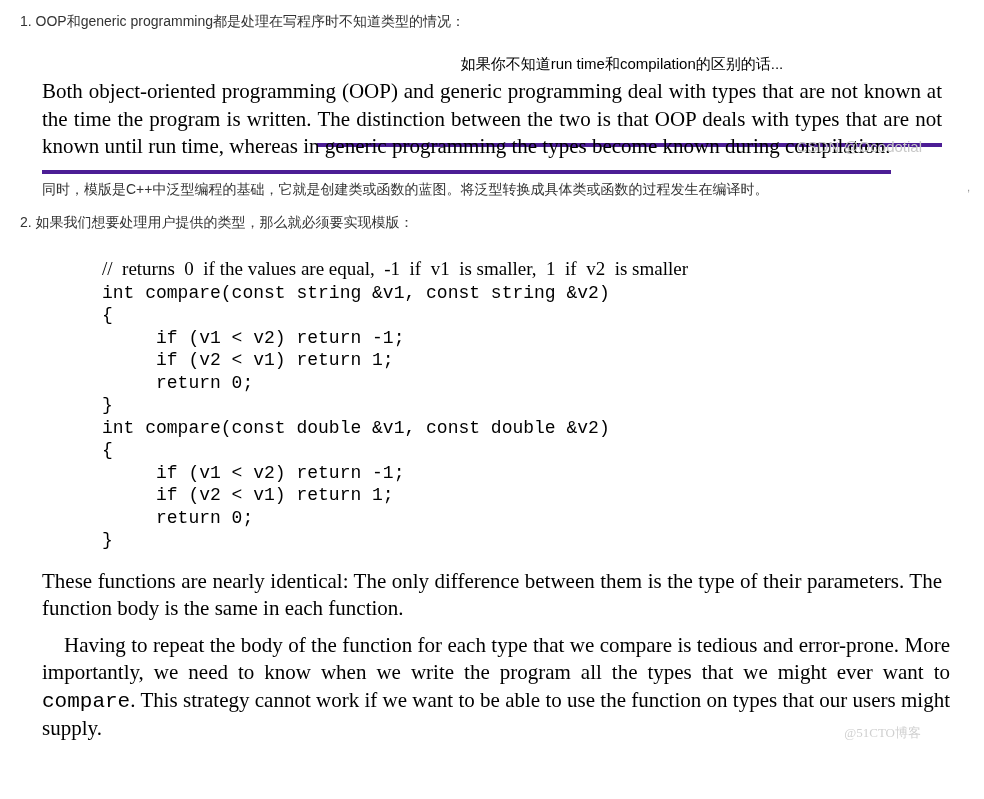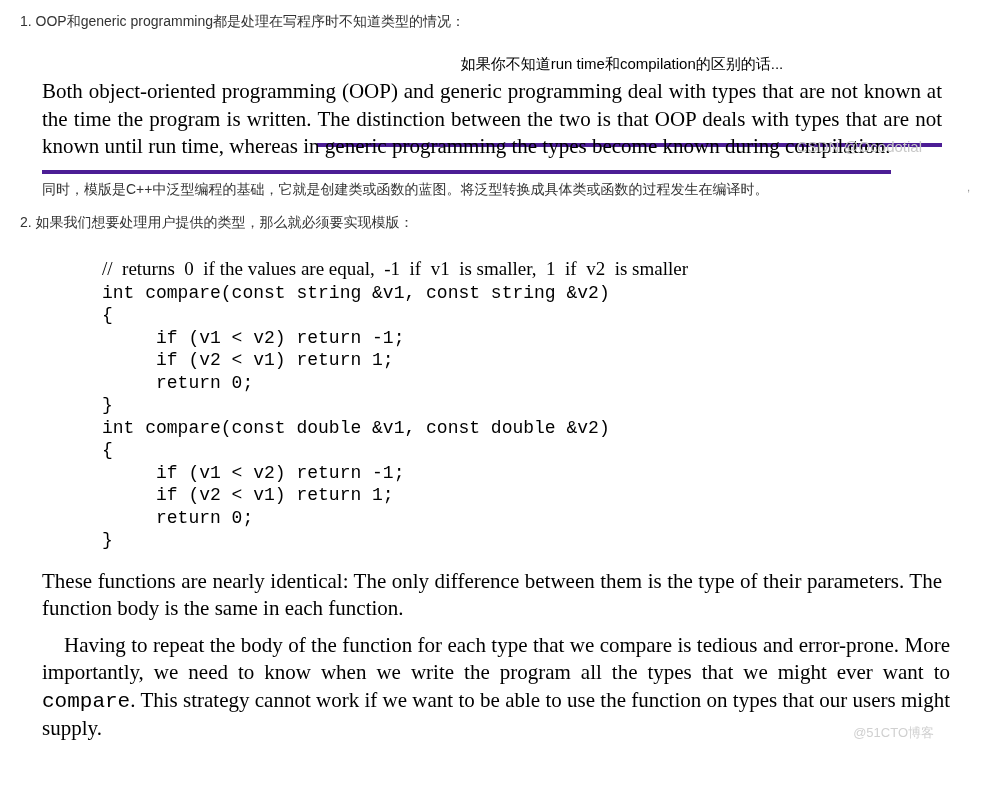--- a/index.html
+++ b/index.html
@@ -41,23 +41,23 @@
     font-size: 15px;
     font-family: Arial, sans-serif;
     position: absolute;
     right: 20px;
     bottom: 4px;
     padding-left: 16px;
   }
   .watermark-cto {
     color: #d0d0d0;
     font-size: 13px;
-    font-family: Liberation Sans, sans-serif;
+    font-family: Liberation Serif, serif;
     position: absolute;
-    right: 16px;
+    right: 29px;
     bottom: 0px;
   }
   .cn-para {
     margin: 18px 0 10px 22px;
     font-size: 14px;
   }
   .code-block {
     font-family: "Courier New", Consolas, monospace;
     font-size: 18px;
     white-space: pre;

